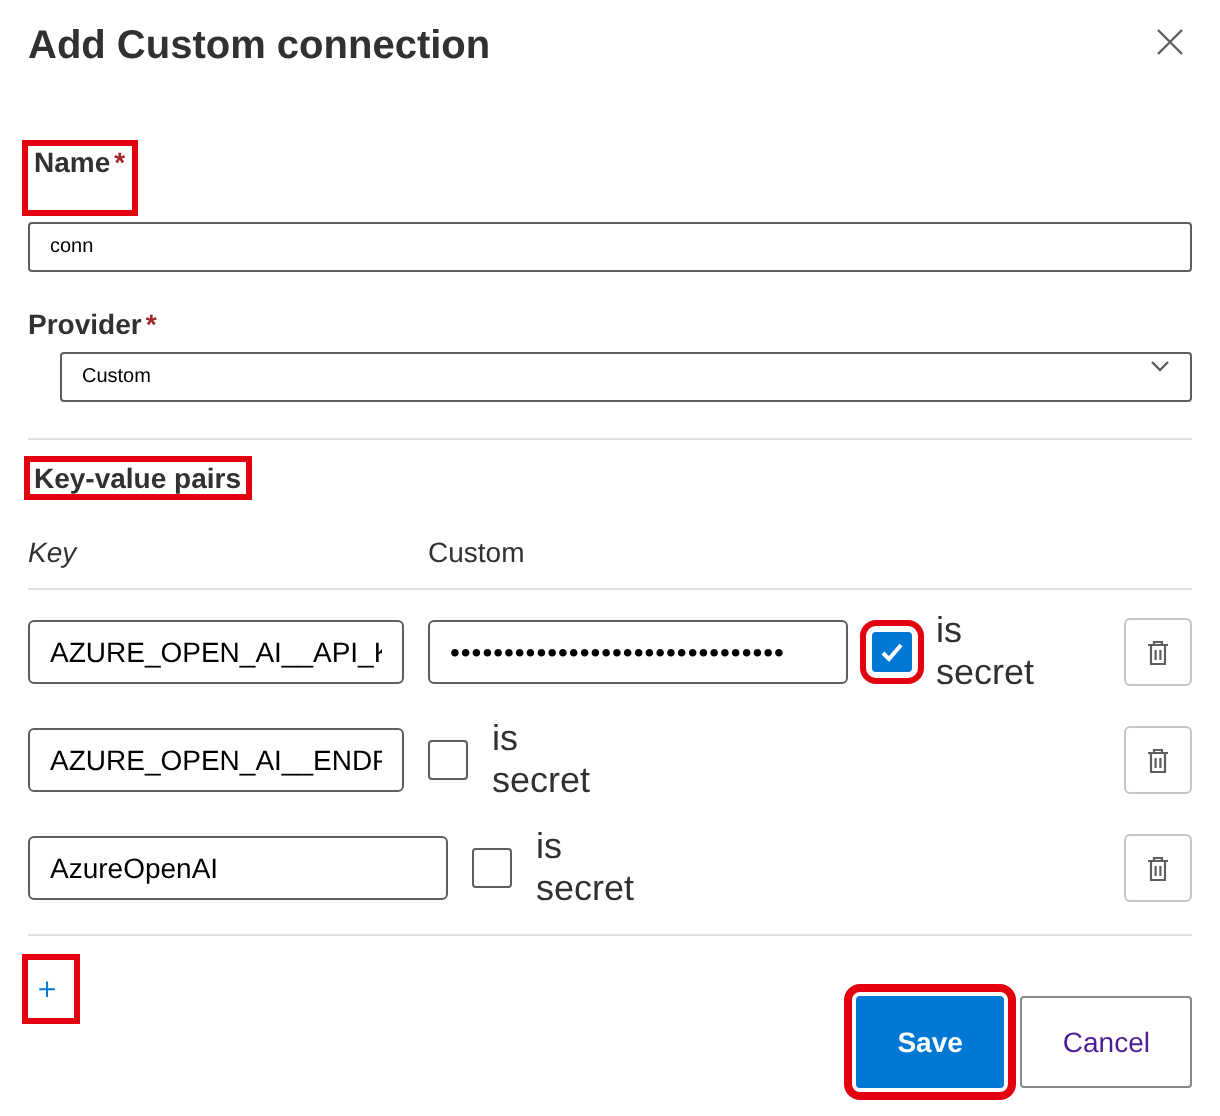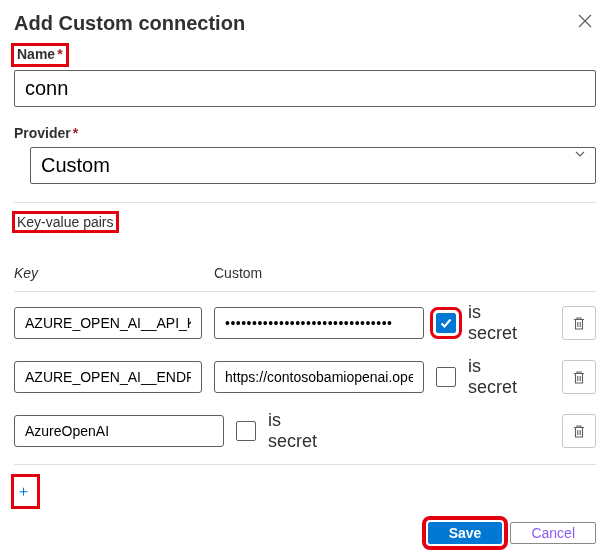--- a/index.html
+++ b/index.html
@@ -11,22 +11,22 @@
       height: 558px;
       position: relative;
       background: #fff;
     }
     .dialog {
       padding: 12px 14px 0 14px;
     }
     .header {
       display: flex;
       justify-content: space-between;
-      align-items: flex-start;
-      margin-bottom: 11px;
+      align-items: flex-end;
+      margin-bottom: 38px;
     }
     .title {
       font-size: 20px;
       font-weight: 600;
       color: #323130;
     }
     .close-icon {
       font-size: 16px;
       color: #605e5c;
       cursor: pointer;
@@ -36,21 +36,21 @@
       font-weight: 600;
       font-size: 14px;
       margin-bottom: 6px;
       display: inline-block;
     }
     .required { color: #a4262c; margin-left: 2px; }
     .text-input, .select-input {
       width: 100%;
       border: 1px solid #605e5c;
       padding: 6px 10px;
-      font-size: 20px;
+      font-size: 10px;
       border-radius: 2px;
       font-family: inherit;
       background: #fff;
     }
     .select-wrap {
       position: relative;
       display: flex;
       align-items: flex-start;
       padding-left: 16px;
     }
@@ -59,23 +59,23 @@
       position: absolute;
       right: 10px;
       pointer-events: none;
     }
     .section { margin-bottom: 18px; }
     .section-divider {
       border-top: 1px solid #e1dfdd;
       margin: 14px 0 10px 0;
     }
     .kv-heading {
-      font-weight: 400;
-      font-size: 14px;
-      margin-bottom: 24px;
+      font-weight: 700;
+      font-size: 14px;
+      margin-bottom: 10px;
       display: inline-block;
     }
     .kv-grid-header {
       display: flex;
       gap: 12px;
       margin-bottom: 10px;
     }
     .kv-col-key { width: 188px; font-size: 14px; font-style: italic; }
     .kv-col-value { width: 210px; font-size: 14px; }
     .kv-row {
@@ -145,41 +145,41 @@
       margin: 0 0 10px 0;
     }
     .footer {
       position: absolute;
       bottom: 14px;
       right: 14px;
       display: flex;
       gap: 8px;
     }
     .btn {
-      padding: 2px 20px;
+      padding: 14px 20px;
       font-size: 14px;
       border-radius: 2px;
       cursor: pointer;
       font-family: inherit;
     }
     .btn-primary {
       background: #0078d4;
       color: #fff;
       border: 1px solid #0078d4;
       font-weight: 600;
     }
     .btn-secondary {
       background: #fff;
-      color: #8b5cf6;
+      color: #4c1d95;
       border: 1px solid #8a8886;
     }
     
     .hl { outline: 3px solid #e3000f; outline-offset: -1px; }
     .hl-pad { padding: 1px 3px; }
-    .hl-name { outline: 3px solid #e3000f; padding: 0 3px 2px 3px; }
+    .hl-name { outline: 3px solid #e3000f; padding: 0 3px 16px 3px; }
     .hl-save { outline: 4px solid #e3000f; outline-offset: 2px; }
     .hl-check { outline: 3px solid #e3000f; outline-offset: 3px; }
     .hl-addkv { outline: 3px solid #e3000f; padding: 3px 6px 3px 2px; display:inline-block; margin-top: 2px;}
   </style>
 </head>
 <body>
 
 <div class="dialog">
 
   <div class="header">
@@ -235,21 +235,20 @@
     <div class="delete-btn">
       <svg width="14" height="15" viewBox="0 0 14 15">
           <path d="M2 3.5 H12 M5 3.5 V2 H9 V3.5 M3.5 3.5 V13 H10.5 V3.5 M5.8 6 V11 M8.2 6 V11" stroke="#605e5c" stroke-width="1.1" fill="none"></path>
         </svg>
     </div>
   </div>
 
   
   <div class="kv-row">
     <input class="kv-input kv-key" value="AZURE_OPEN_AI__ENDPOINT" style="">
-    <input class="kv-input kv-value" value="https://contosobamiopenai.ope" style="">
     <div class="checkbox">
       
     </div>
     <span class="secret-label">is secret</span>
     <div class="delete-btn">
       <svg width="14" height="15" viewBox="0 0 14 15">
           <path d="M2 3.5 H12 M5 3.5 V2 H9 V3.5 M3.5 3.5 V13 H10.5 V3.5 M5.8 6 V11 M8.2 6 V11" stroke="#605e5c" stroke-width="1.1" fill="none"></path>
         </svg>
     </div>
   </div>

